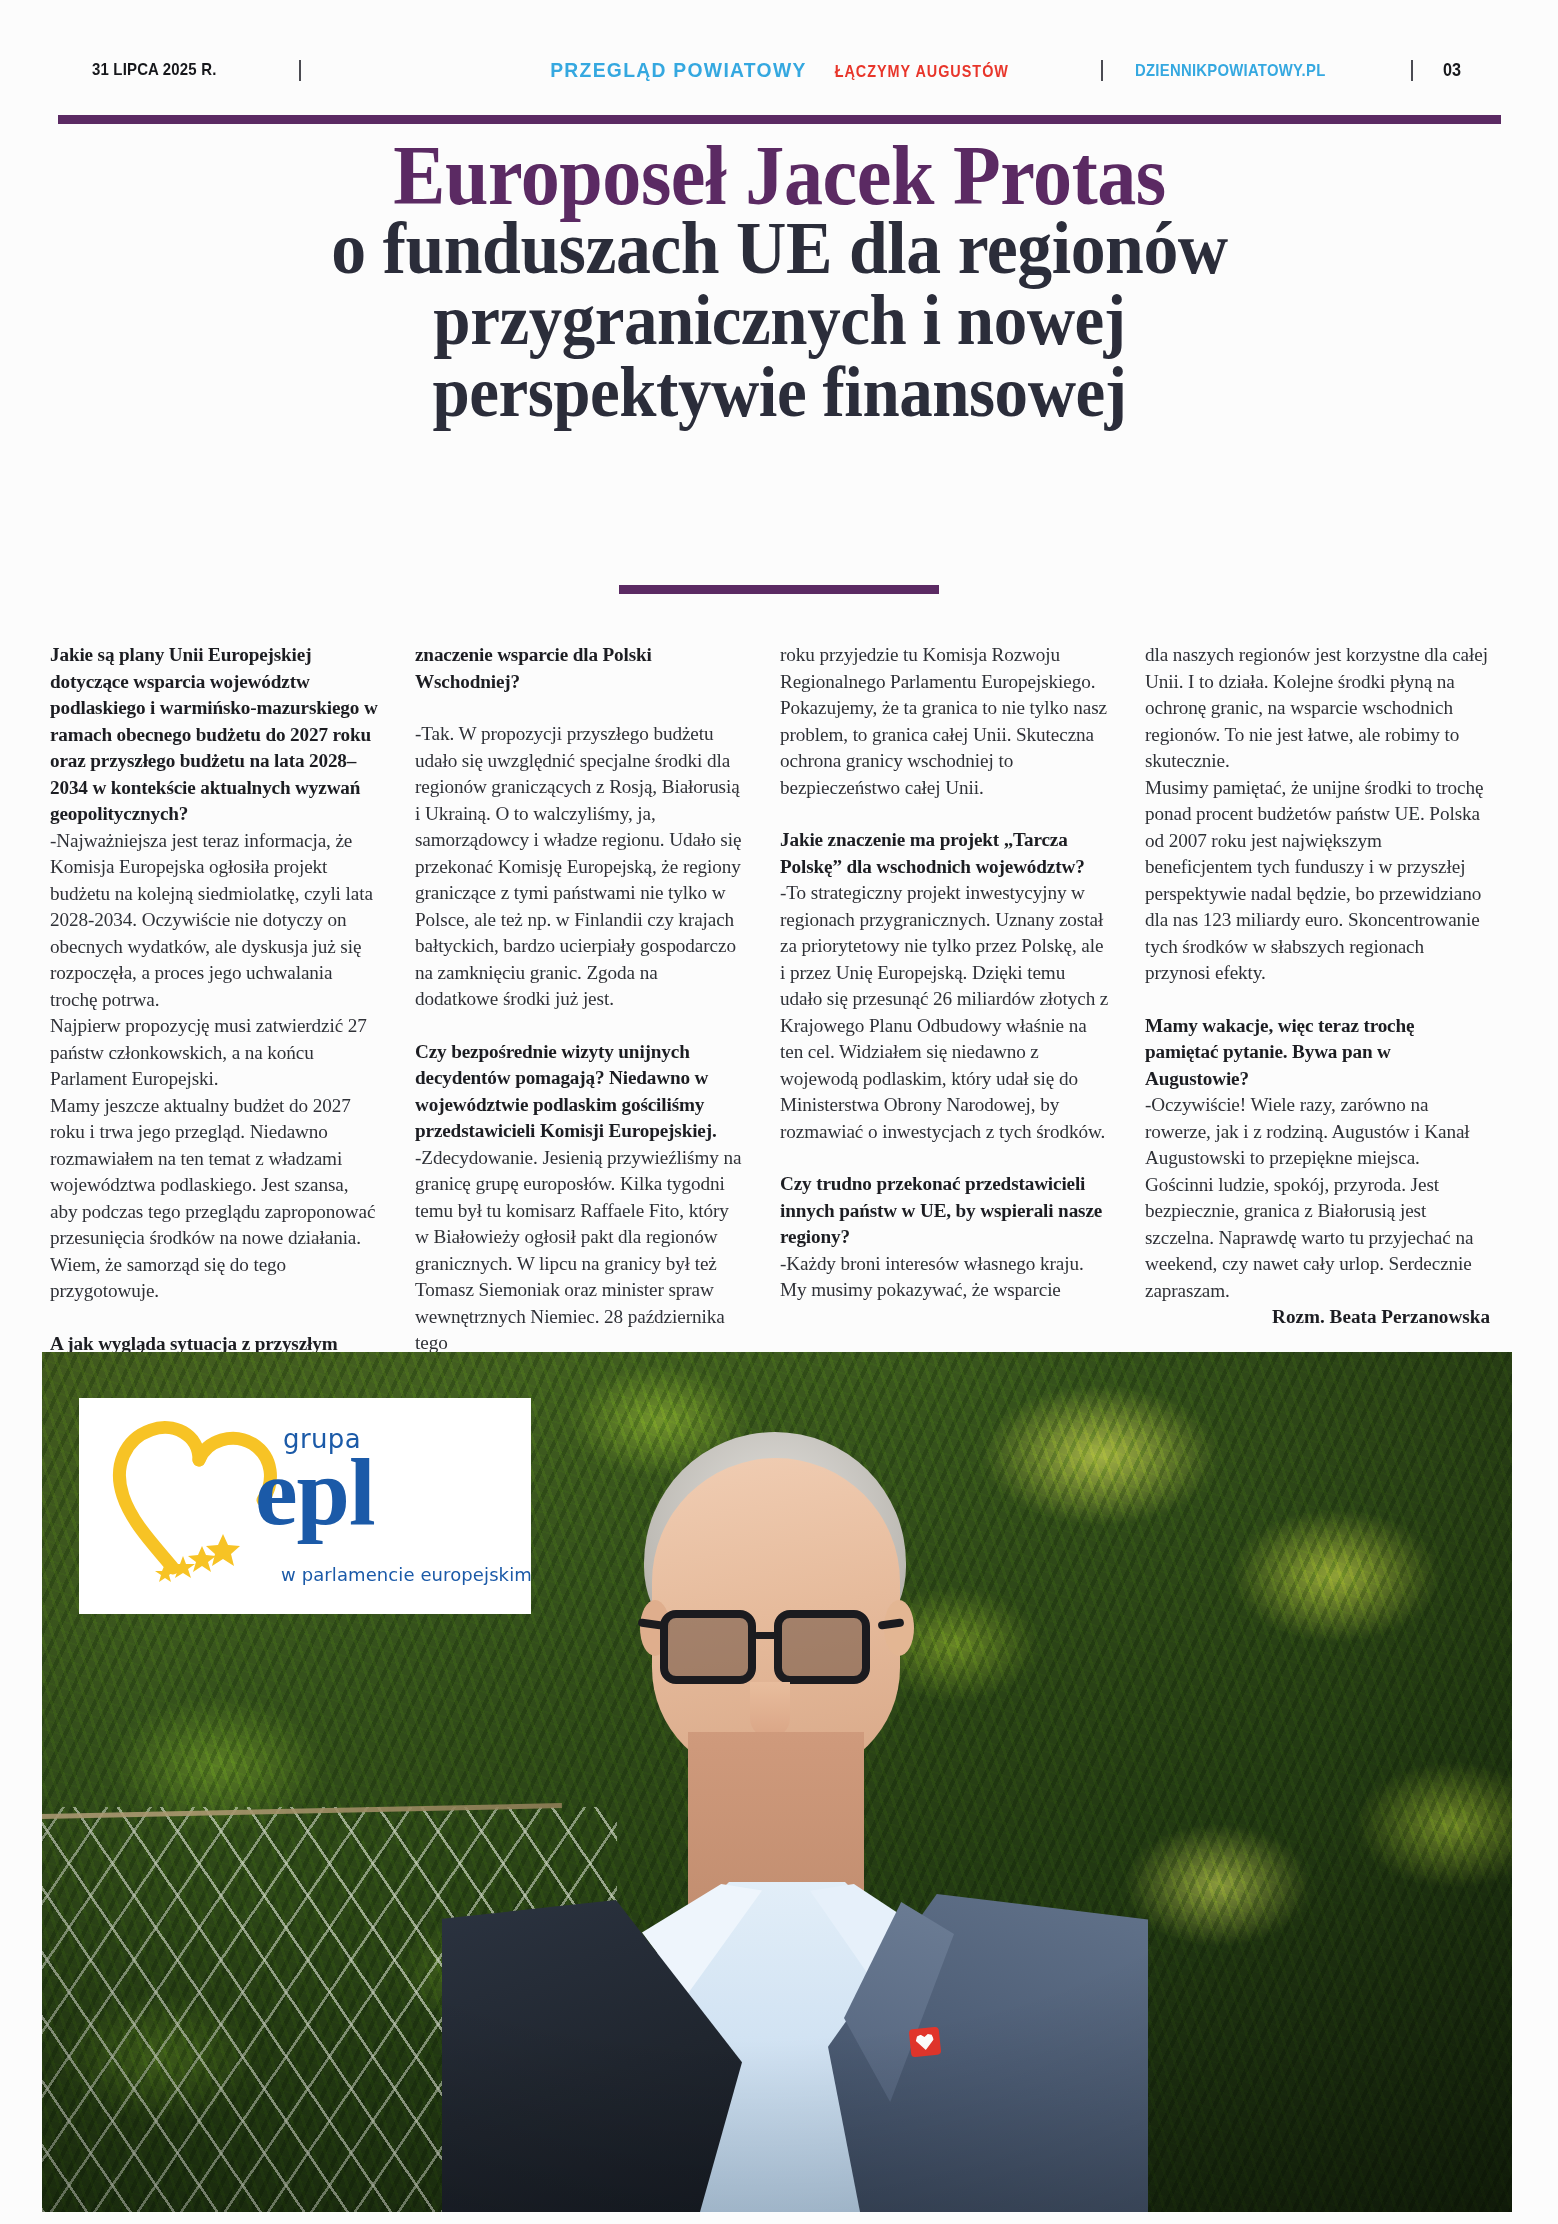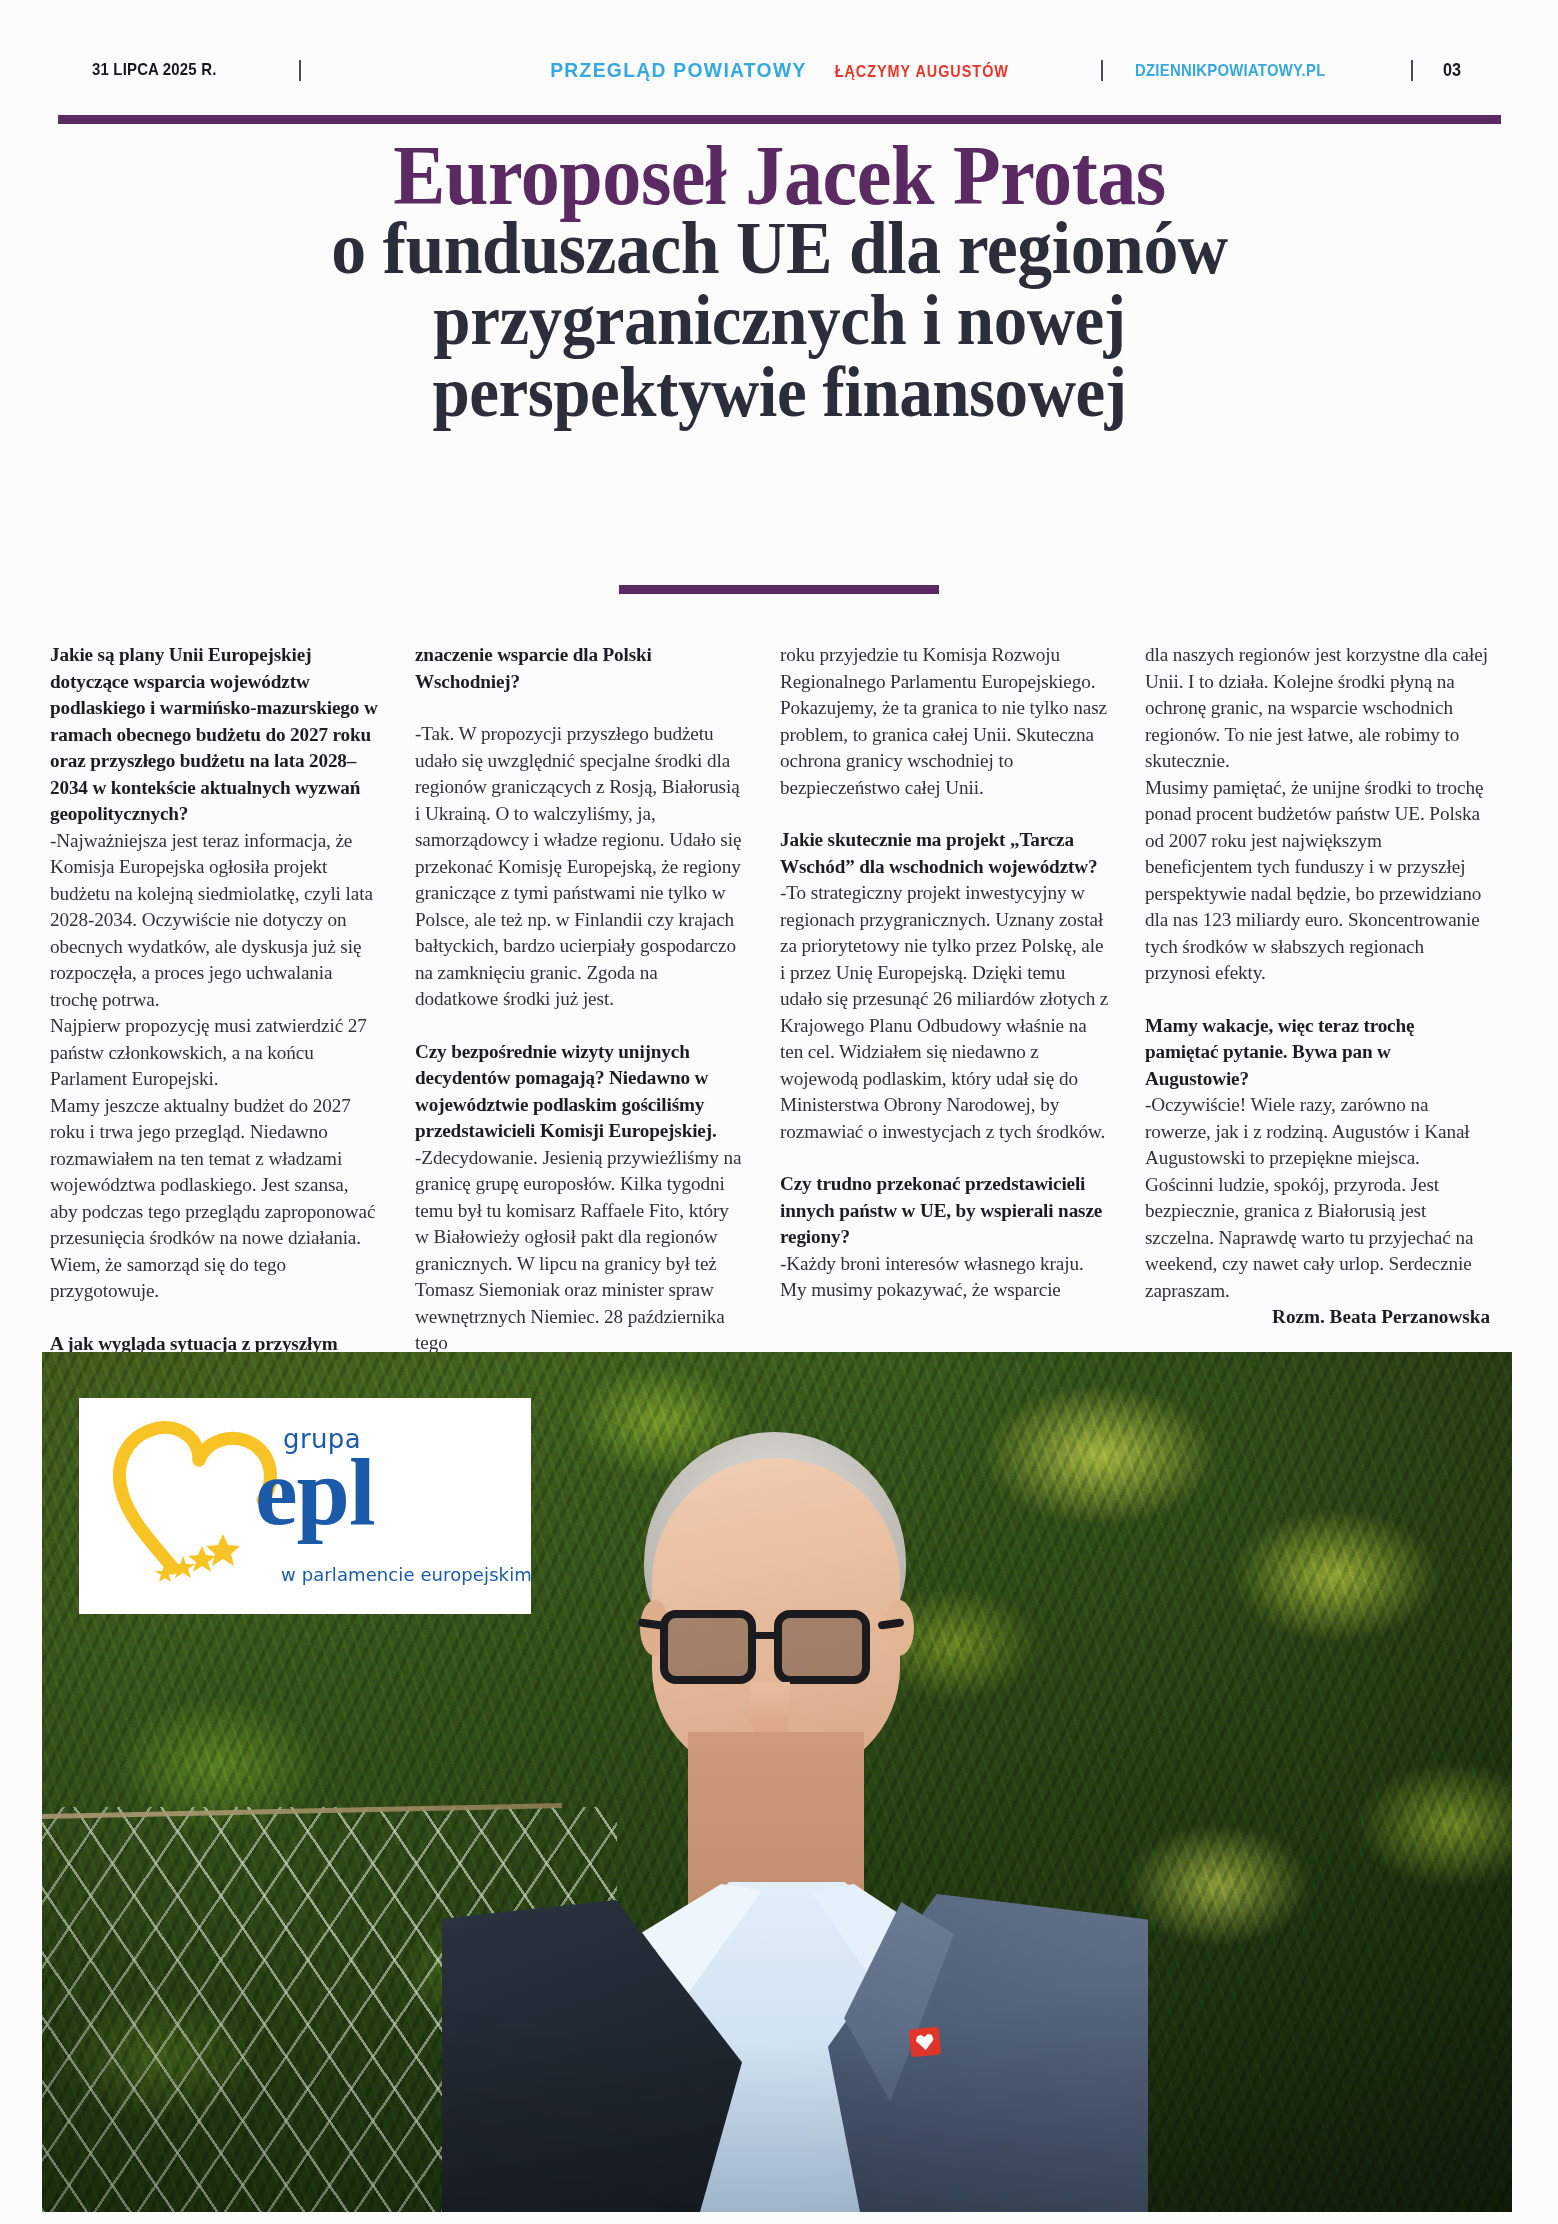--- a/index.html
+++ b/index.html
@@ -399,21 +399,21 @@
         <div class="q">znaczenie wsparcie dla Polski Wschodniej?</div>
         <div class="gap"></div>
         <div class="a">-Tak. W propozycji przyszłego budżetu udało się uwzględnić specjalne środki dla regionów graniczących z Rosją, Białorusią i Ukrainą. O to walczyliśmy, ja, samorządowcy i władze regionu. Udało się przekonać Komisję Europejską, że regiony graniczące z tymi państwami nie tylko w Polsce, ale też np. w Finlandii czy krajach bałtyckich, bardzo ucierpiały gospodarczo na zamknięciu granic. Zgoda na dodatkowe środki już jest.</div>
         <div class="gap"></div>
         <div class="q">Czy bezpośrednie wizyty unijnych decydentów pomagają? Niedawno w województwie podlaskim gościliśmy przedstawicieli Komisji Europejskiej.</div>
         <div class="a">-Zdecydowanie. Jesienią przywieźliśmy na granicę grupę europosłów. Kilka tygodni temu był tu komisarz Raffaele Fito, który w Białowieży ogłosił pakt dla regionów granicznych. W lipcu na granicy był też Tomasz Siemoniak oraz minister spraw wewnętrznych Niemiec. 28 października tego</div>
       </div>
     <div class="col">
         <div class="a">roku przyjedzie tu Komisja Rozwoju Regionalnego Parlamentu Europejskiego. Pokazujemy, że ta granica to nie tylko nasz problem, to granica całej Unii. Skuteczna ochrona granicy wschodniej to bezpieczeństwo całej Unii.</div>
         <div class="gap"></div>
-        <div class="q">Jakie skutecznie ma projekt „Tarcza Wschód” dla wschodnich województw?</div>
+        <div class="q">Jakie znaczenie ma projekt „Tarcza Polskę” dla wschodnich województw?</div>
         <div class="a">-To strategiczny projekt inwestycyjny w regionach przygranicznych. Uznany został za priorytetowy nie tylko przez Polskę, ale i przez Unię Europejską. Dzięki temu udało się przesunąć 26 miliardów złotych z Krajowego Planu Odbudowy właśnie na ten cel. Widziałem się niedawno z wojewodą podlaskim, który udał się do Ministerstwa Obrony Narodowej, by rozmawiać o inwestycjach z tych środków.</div>
         <div class="gap"></div>
         <div class="q">Czy trudno przekonać przedstawicieli innych państw w UE, by wspierali nasze regiony?</div>
         <div class="a">-Każdy broni interesów własnego kraju. My musimy pokazywać, że wsparcie</div>
       </div>
     <div class="col">
         <div class="a">dla naszych regionów jest korzystne dla całej Unii. I to działa. Kolejne środki płyną na ochronę granic, na wsparcie wschodnich regionów. To nie jest łatwe, ale robimy to skutecznie.</div>
         <div class="a">Musimy pamiętać, że unijne środki to trochę ponad procent budżetów państw UE. Polska od 2007 roku jest największym beneficjentem tych funduszy i w przyszłej perspektywie nadal będzie, bo przewidziano dla nas 123 miliardy euro. Skoncentrowanie tych środków w słabszych regionach przynosi efekty.</div>
         <div class="gap"></div>
         <div class="q">Mamy wakacje, więc teraz trochę pamiętać pytanie. Bywa pan w Augustowie?</div>

